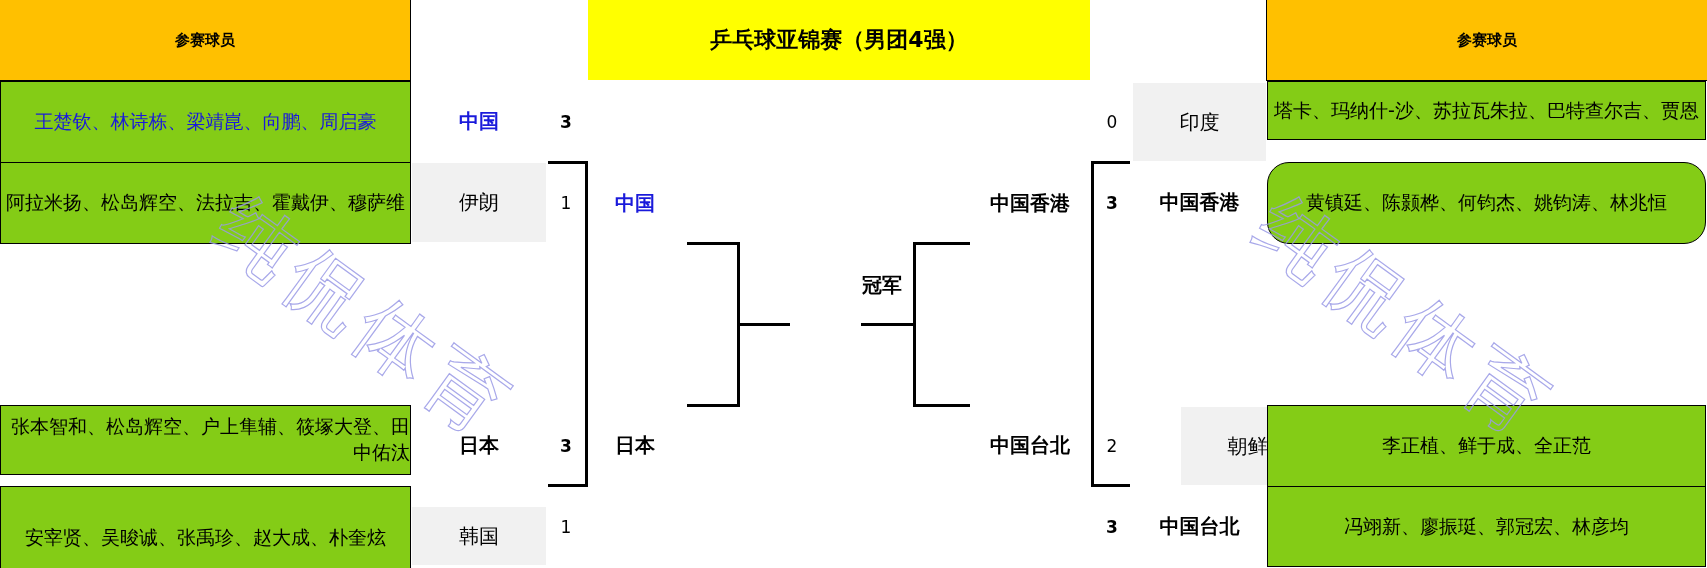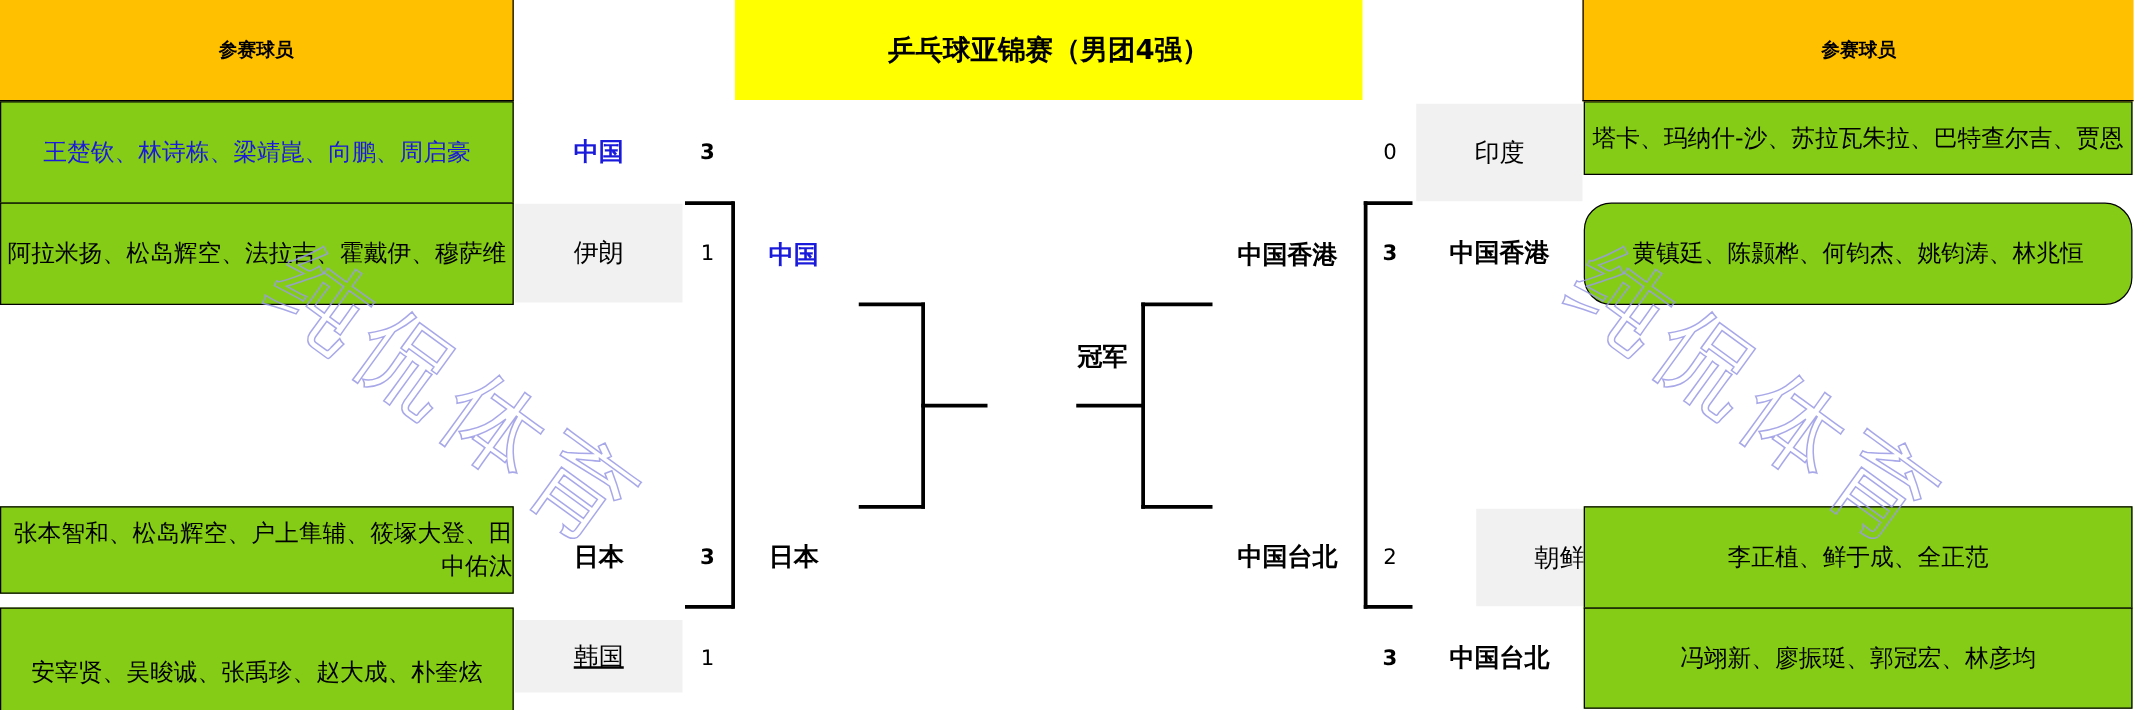--- a/index.html
+++ b/index.html
@@ -36,21 +36,21 @@
 
 <div class="abs cell players" style="left:0;top:162px;width:411px;height:82px;">阿拉米扬、松岛辉空、法拉吉、霍戴伊、穆萨维</div>
 <div class="abs cell country gray" style="left:412px;top:163px;width:134px;height:79px;">伊朗</div>
 <div class="abs cell score" style="left:548px;top:162px;width:36px;height:81px;">1</div>
 
 <div class="abs cell players" style="left:0;top:405px;width:411px;height:70px;">张本智和、松岛辉空、户上隼辅、筱塚大登、田中佑汰</div>
 <div class="abs cell country bold" style="left:412px;top:405px;width:134px;height:81px;">日本</div>
 <div class="abs cell score bold" style="left:548px;top:405px;width:36px;height:81px;">3</div>
 
 <div class="abs cell players" style="left:0;top:486px;width:411px;height:103px;">安宰贤、吴晙诚、张禹珍、赵大成、朴奎炫</div>
-<div class="abs cell country gray" style="left:412px;top:496px;width:134px;height:58px;text-decoration:underline;">韩国</div>
+<div class="abs cell country gray" style="left:412px;top:507px;width:134px;height:58px;">韩国</div>
 <div class="abs cell score" style="left:548px;top:486px;width:36px;height:81px;">1</div>
 
 <div class="line" style="left:548px;top:161px;width:39px;height:3px;"></div>
 <div class="line" style="left:585px;top:161px;width:3px;height:326px;"></div>
 <div class="line" style="left:548px;top:484px;width:39px;height:3px;"></div>
 
 <div class="abs semi" style="left:615px;top:190px;color:#1a1adb;">中国</div>
 <div class="abs semi" style="left:615px;top:432px;">日本</div>
 
 <div class="abs cell title" style="left:588px;top:0;width:502px;height:80px;">乒乓球亚锦赛（男团4强）</div>

